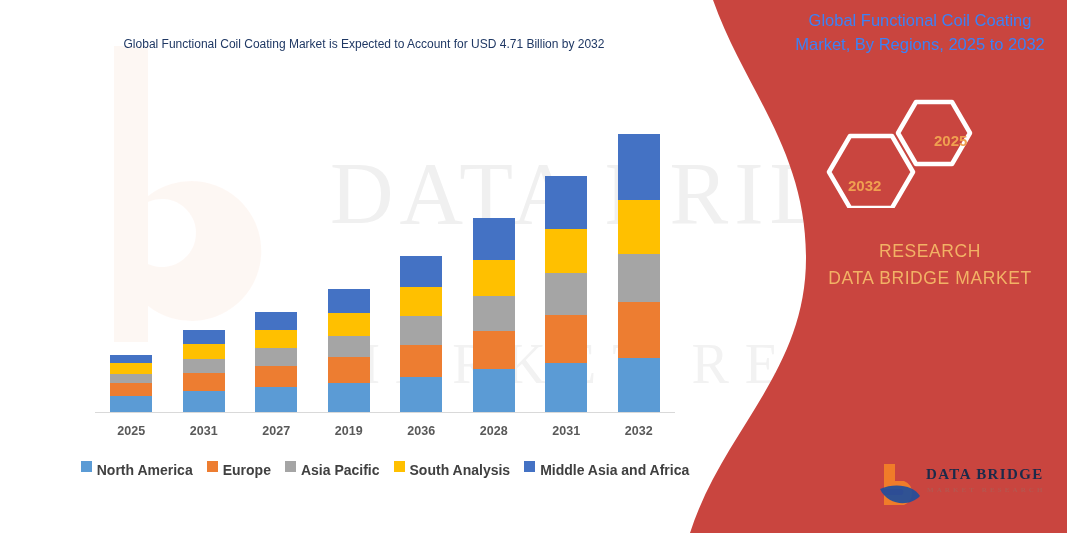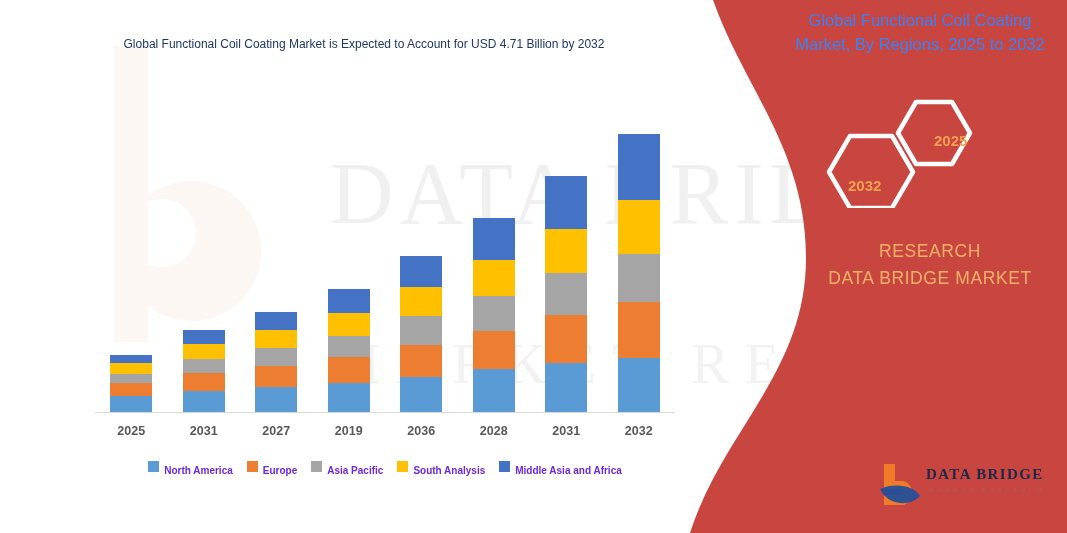--- a/index.html
+++ b/index.html
@@ -46,21 +46,21 @@
   .seg{width:100%;}
 
   .xlabels{position:absolute;left:95px;top:424px;width:580px;height:20px;
            display:flex;justify-content:space-around;}
   .xlab{width:42px;text-align:center;color:#595959;font-size:12.5px;font-weight:700;}
 
   .legend{position:absolute;left:95px;top:455px;width:580px;height:22px;
           display:flex;align-items:center;justify-content:center;gap:14px;}
   .lg-item{display:flex;align-items:center;gap:5px;}
   .lg-sw{width:11px;height:11px;display:inline-block;}
-  .lg-tx{color:#6d28d9;font-size:10px;font-weight:700;white-space:nowrap;margin-top:8px;}
+  .lg-tx{color:#404040;font-size:14px;font-weight:700;white-space:nowrap;margin-top:8px;}
 
   .footer{position:absolute;left:85px;top:506px;width:595px;height:18px;
           display:flex;justify-content:space-between;
           font-family:"Liberation Serif",serif;font-size:8.6px;color:#3d3d3d;}
 </style>
 </head>
 <body>
 
 <div id="stage">
 

